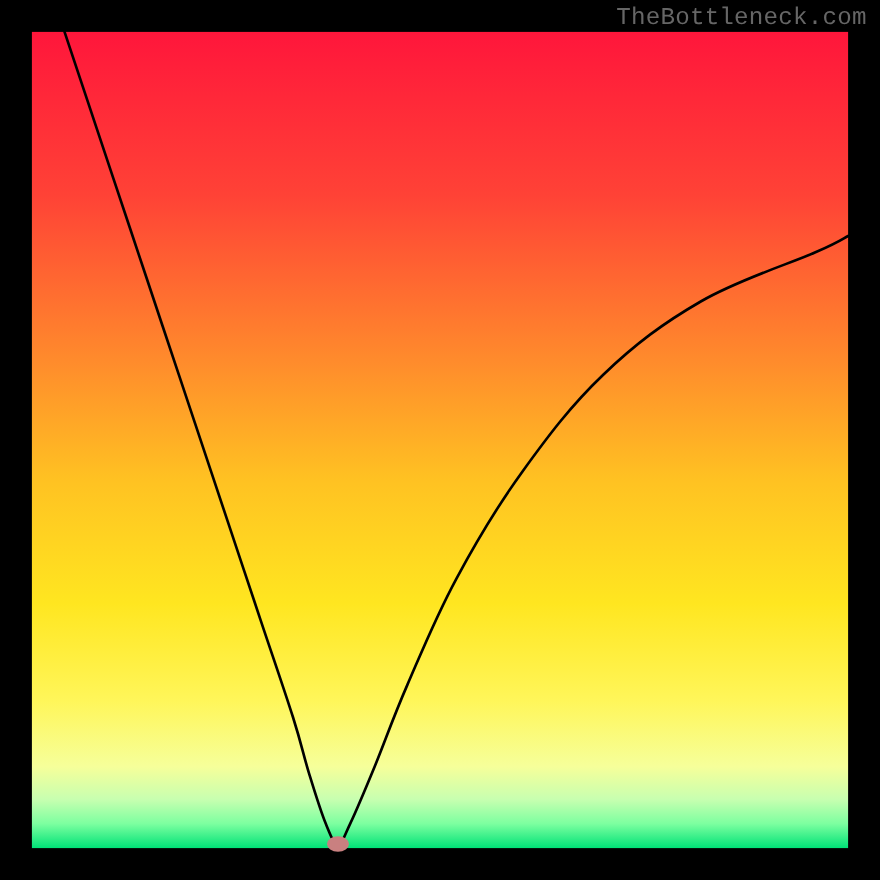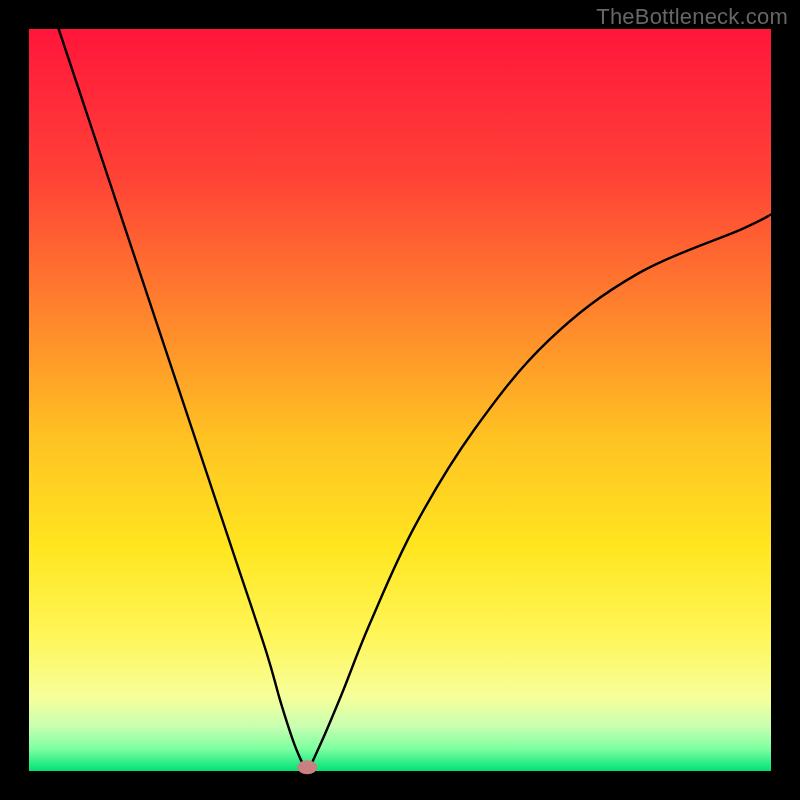--- a/index.html
+++ b/index.html
@@ -19,20 +19,21 @@
   }
   .watermark {
     position: absolute;
     top: 4px;
     right: 12px;
     color: #666;
     font-size: 22px;
     font-weight: 500;
     letter-spacing: 0.2px;
     z-index: 5;
+    font-family: Liberation Mono, monospace;
   }
   svg {
     display: block;
   }
 </style>
 </head>
 <body>
 
 <div class="frame">
   <div class="watermark">TheBottleneck.com</div>

